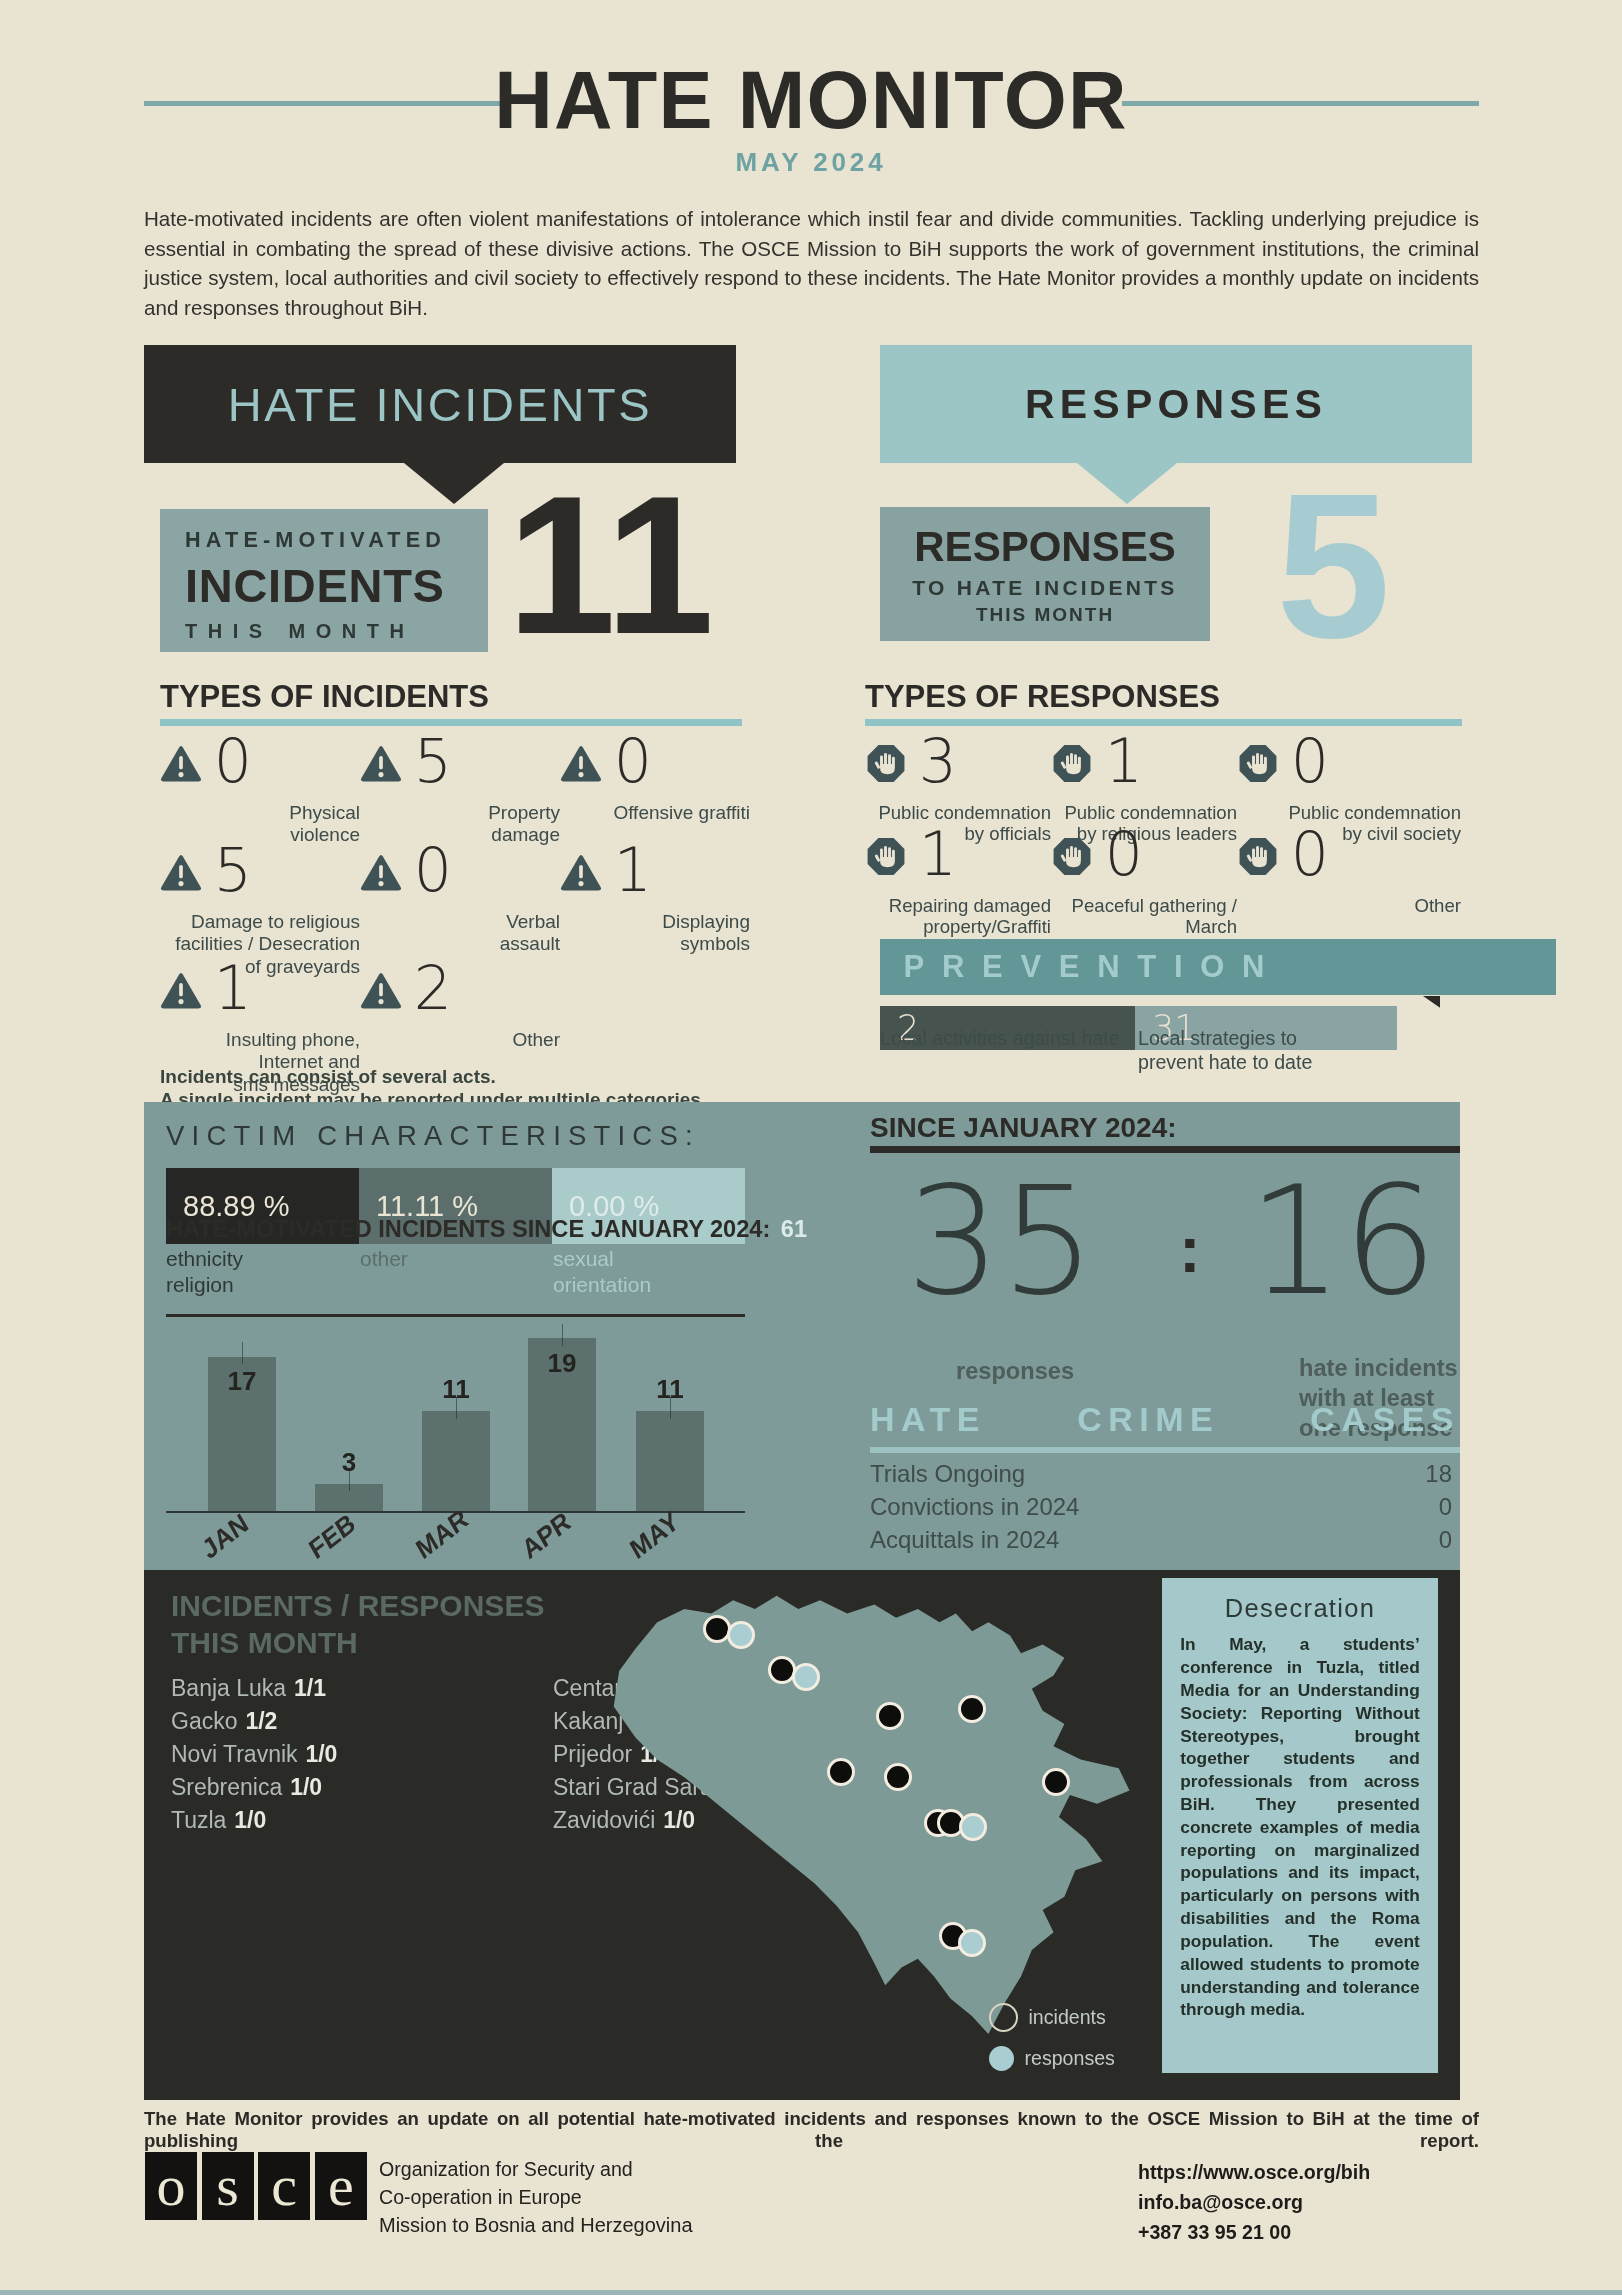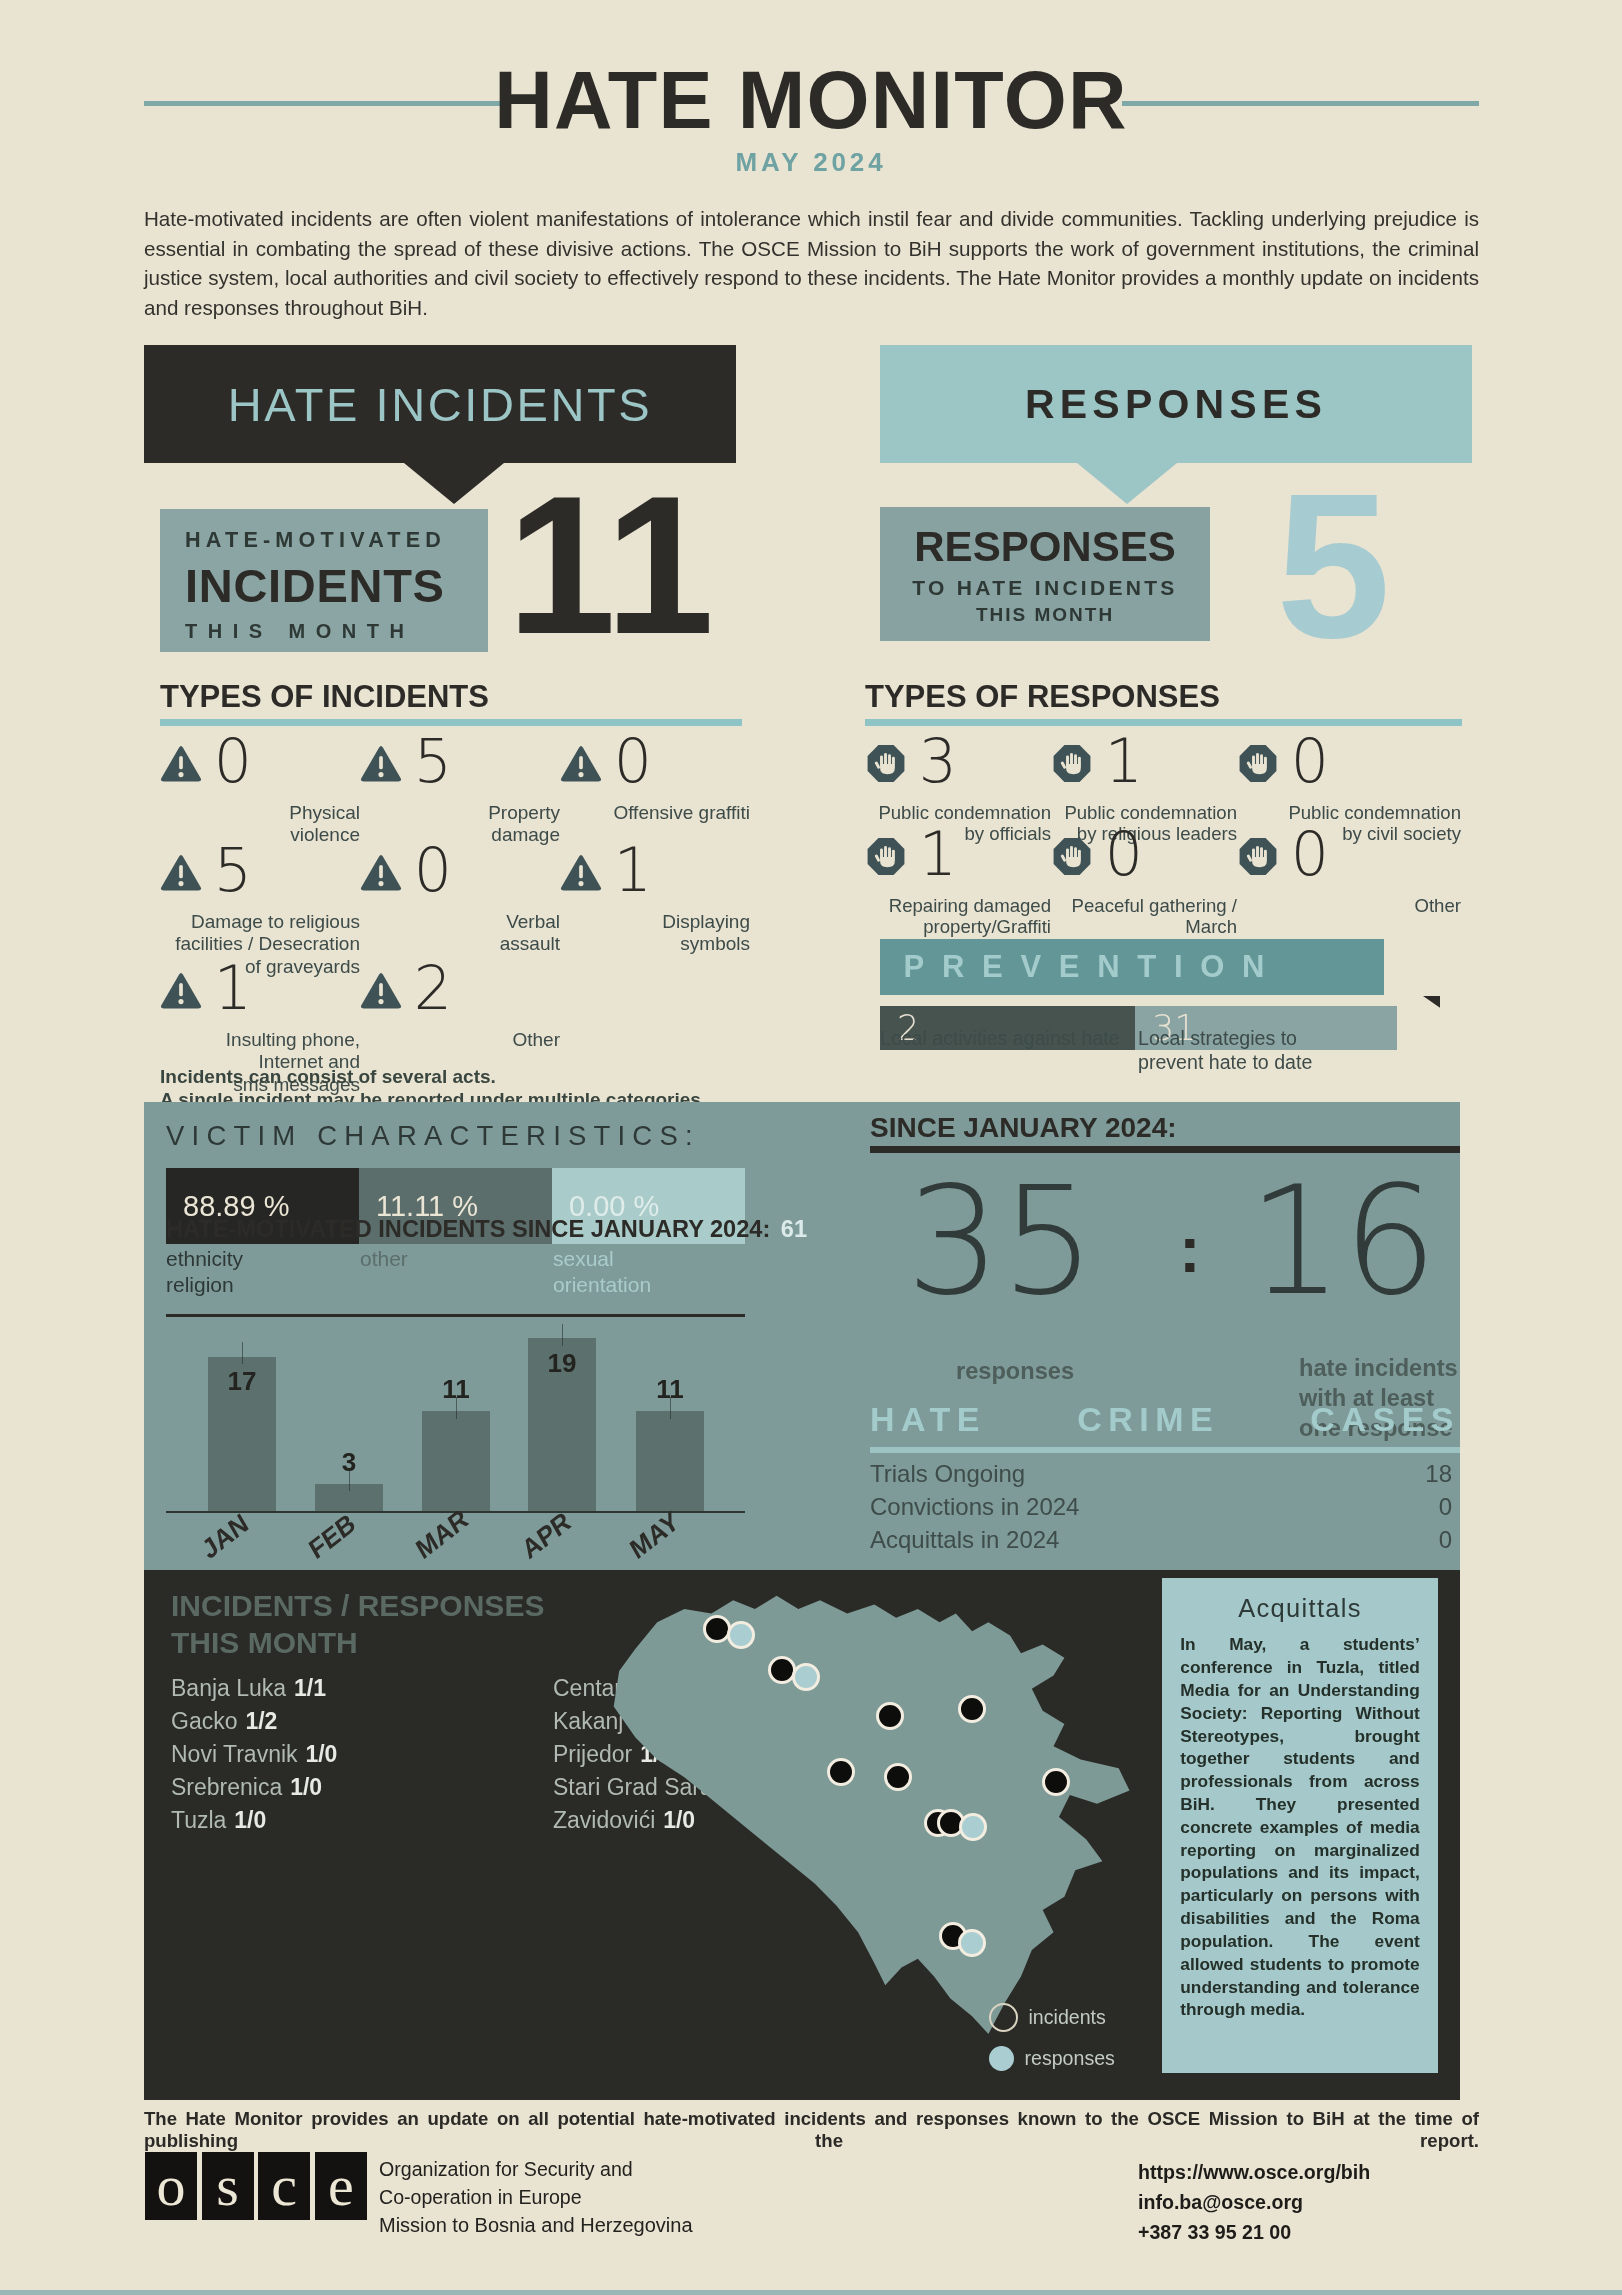--- a/index.html
+++ b/index.html
@@ -51,21 +51,21 @@
   #incident-grid{left:160px;width:589px;grid-template-columns:200px 200px 190px;grid-template-rows:109px 118px auto;}
   #response-grid{left:865px;width:597px;grid-template-columns:186px 186px 224px;grid-template-rows:93px auto;}
   .cell .icon-row{display:flex;align-items:flex-end;gap:11.8px;}
   .cell .icon-row svg{width:42px;height:39px;flex:0 0 auto;}
   .cell .big-num{font-size:60px;line-height:0.82;color:var(--ink);transform:translateY(2.6px);}
   .cell .cell-label{margin-top:19px;font-size:19px;line-height:1.17;color:var(--labgrey);font-weight:500;white-space:pre-line;text-align:right;}
   #response-grid .cell .cell-label{font-size:18.6px;line-height:1.14;}
   #incidents-note{left:160px;top:1066px;font-size:19px;font-weight:700;color:#39463f;line-height:1.2;}
 
   
-  #prevention-bar{left:880px;top:939px;width:504px;height:56px;background:var(--prevent);display:flex;align-items:center;padding-left:23.6px;box-sizing:border-box;font-size:31px;font-weight:800;letter-spacing:17.7px;color:var(--preventtext);}
+  #prevention-bar{left:880px;top:939px;width:676px;height:56px;background:var(--prevent);display:flex;align-items:center;padding-left:23.6px;box-sizing:border-box;font-size:31px;font-weight:800;letter-spacing:17.7px;color:var(--preventtext);}
   #prevention-corner{left:1423px;top:996px;}
   .pseg{position:absolute;top:1006px;height:44px;box-sizing:border-box;padding-left:17px;display:flex;align-items:center;font-size:35px;color:#e7e1d1;}
   #pseg-1{left:880px;width:255px;background:#47534f;}
   #pseg-2{left:1135px;width:262px;background:#89a4a2;}
   .plabel{position:absolute;top:1020px;font-size:19.6px;color:var(--labgrey);font-weight:500;line-height:1.2;margin-top:7px;}
   #plabel-1{left:880px;}
   #plabel-2{left:1138px;width:222px;}
 
   
   #panel{left:144px;top:1102px;width:1316px;height:468px;background:var(--panel);}
@@ -481,21 +481,21 @@
   <div id="legend-incidents" class="legend-item">
     <div class="legend-circle"></div>
     <div class="legend-label">incidents</div>
   </div>
   <div id="legend-responses" class="legend-item">
     <div class="legend-circle"></div>
     <div class="legend-label">responses</div>
   </div>
 
   <div id="highlight-box" class="abs">
-    <div id="highlight-title">Acquittals</div>
+    <div id="highlight-title">Desecration</div>
     <div id="highlight-body">In May, a students’ conference in Tuzla, titled Media for an Understanding Society: Reporting Without Stereotypes, brought together students and professionals from across BiH. They presented concrete examples of media reporting on marginalized populations and its impact, particularly on persons with disabilities and the Roma population. The event allowed students to promote understanding and tolerance through media.</div>
   </div>
 
   <div id="footnote" class="abs">The Hate Monitor provides an update on all potential hate-motivated incidents and responses known to the OSCE Mission to BiH at the time of publishing the report.</div>
 
   <div id="osce-logo" class="abs">
       <div class="logo-sq">o</div>
       <div class="logo-sq">s</div>
       <div class="logo-sq">c</div>
       <div class="logo-sq">e</div>

